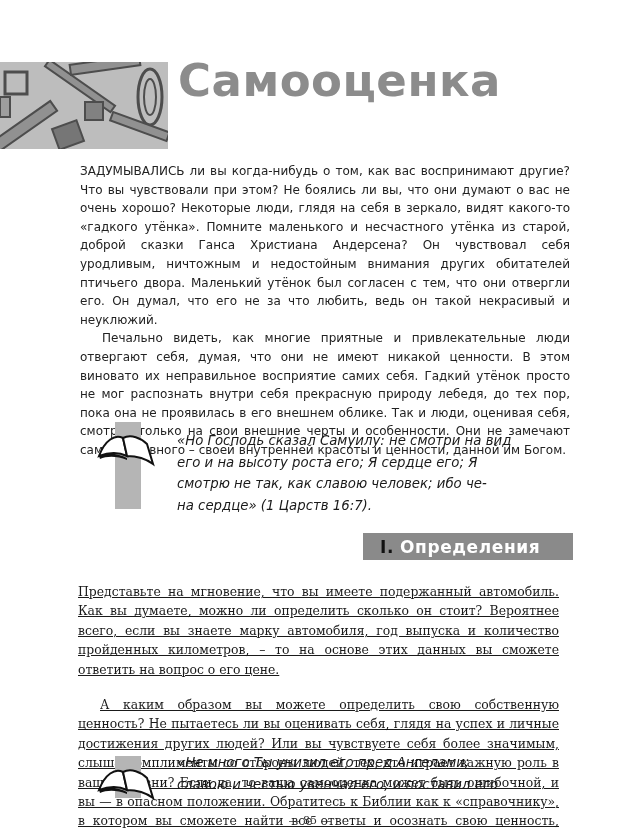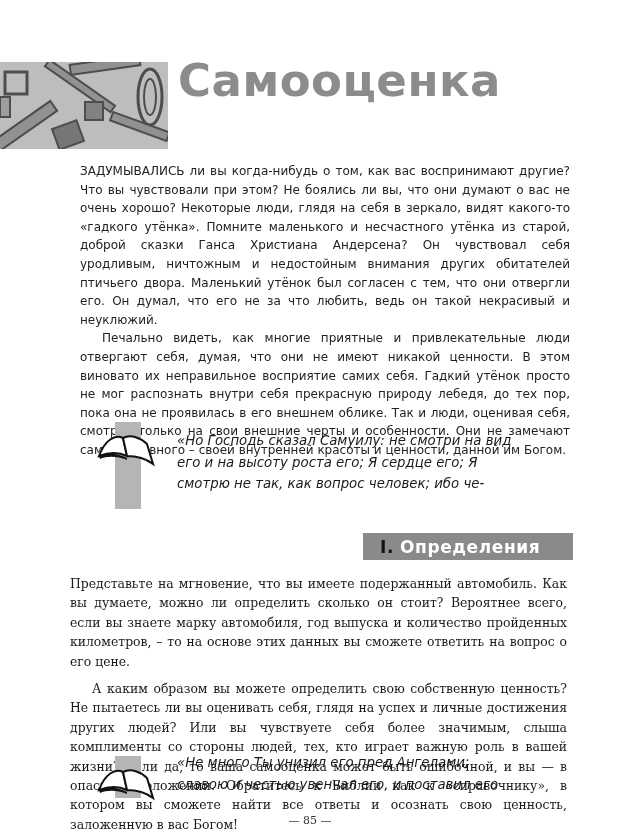--- a/index.html
+++ b/index.html
@@ -59,21 +59,21 @@
       letter-spacing: 0.6px; color: #ffffff;
     }
     .section-banner .num { color: #111; margin-left: 17px; margin-right: 6px; }
 
     
     .body-serif {
       position: absolute; left: 62px; top: 566px; width: 513px;
       font-family: "DejaVu Serif", serif; font-size: 12.4px; line-height: 19.4px;
       color: #1a1a1a; text-align: justify;
     }
-    .body-serif p { margin: 8px; }
+    .body-serif p { margin: 16px; text-decoration: underline; }
     .body-serif p.indent { text-indent: 22px; }
 
     .page-number {
       position: absolute; left: 0; width: 620px; top: 814px; text-align: center;
       font-family: "DejaVu Serif", serif; font-size: 11px; color: #333;
     }
   </style>
 </head>
 <body>
 
@@ -104,21 +104,22 @@
 <div class="quote quote1">
   <div class="bar"></div>
   <svg class="book" viewBox="0 0 62 44">
     <path d="M4 30 C10 14, 20 8, 28 12 L32 30 C24 26, 14 26, 4 30 Z" fill="#fff" stroke="#111" stroke-width="2"></path>
     <path d="M28 12 C36 8, 46 12, 52 18 L58 38 C50 32, 40 30, 32 30 Z" fill="#fff" stroke="#111" stroke-width="2"></path>
     <path d="M4 30 C14 26, 24 28, 32 32 L32 34 C22 30, 12 30, 5 33 Z" fill="#111"></path>
   </svg>
   <div class="text">
     <div>«Но Господь сказал Самуилу: не смотри на вид</div>
     <div>его и на высоту роста его; Я сердце его; Я</div>
-    <div>смотрю не так, как вопрос человек; ибо че-</div>
+    <div>смотрю не так, как славою человек; ибо че-</div>
+    <div>на сердце» (1 Царств 16:7).</div>
   </div>
 </div>
 
 <div class="section-banner">
   <span class="num">I.</span>
   <span>Определения</span>
 </div>
 
 <div class="body-serif">
   <p>Представьте на мгновение, что вы имеете подержанный автомобиль. Как вы думаете, можно ли определить сколько он стоит? Вероятнее всего, если вы знаете марку автомобиля, год выпуска и количество пройденных километров, – то на основе этих данных вы сможете ответить на вопрос о его цене.</p>

